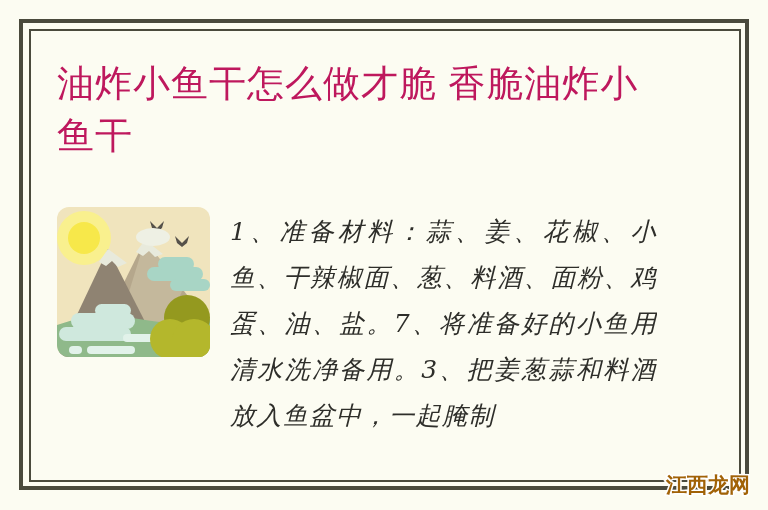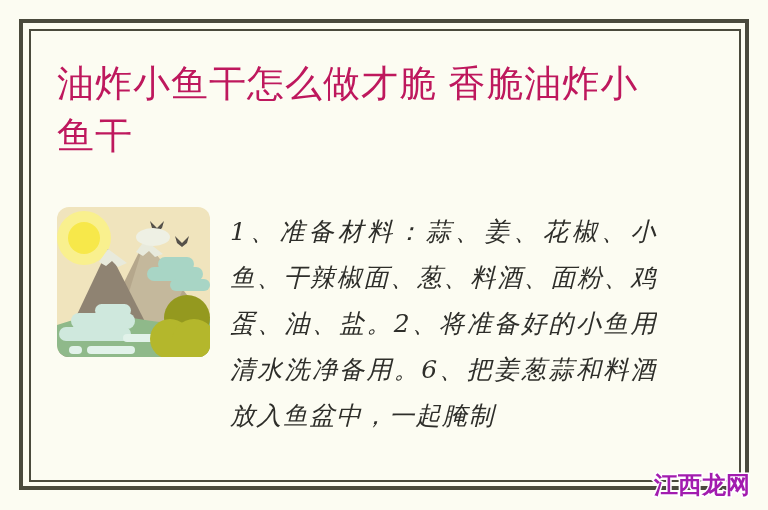--- a/index.html
+++ b/index.html
@@ -98,25 +98,25 @@
     text-align: justify;
     text-justify: inter-ideograph;
     font-style: italic;
   }
 
   
   .watermark {
     position: absolute;
     right: 18px;
     bottom: 8px;
-    font-size: 24px;
+    font-size: 21px;
     line-height: 34px;
     font-weight: bold;
     letter-spacing: 0px;
-    color: #a21caf;
+    color: #a16207;
     font-family: "Liberation Sans", "DejaVu Sans", sans-serif;
     -webkit-text-stroke: 3px #ffffff;
     paint-order: stroke fill;
     white-space: nowrap;
   }
 </style>
 </head>
 <body>
 
 <div class="page">
@@ -179,19 +179,19 @@
           </g>
 
           <circle cx="130" cy="111" r="23" fill="#94991f"></circle>
           <circle cx="113" cy="132" r="20" fill="#b4b72c"></circle>
           <circle cx="137" cy="134" r="22" fill="#b4b72c"></circle>
           <rect x="104" y="130" width="49" height="20" fill="#b4b72c"></rect>
         </g>
       </svg>
     </div>
 
-    <div class="body-text">1、准备材料：蒜、姜、花椒、小鱼、干辣椒面、葱、料酒、面粉、鸡蛋、油、盐。2、将准备好的小鱼用清水洗净备用。6、把姜葱蒜和料酒放入鱼盆中，一起腌制</div>
+    <div class="body-text">1、准备材料：蒜、姜、花椒、小鱼、干辣椒面、葱、料酒、面粉、鸡蛋、油、盐。7、将准备好的小鱼用清水洗净备用。3、把姜葱蒜和料酒放入鱼盆中，一起腌制</div>
 
   </div>
 
   <div class="watermark">江西龙网</div>
 
 </div>
 
 </body></html>

